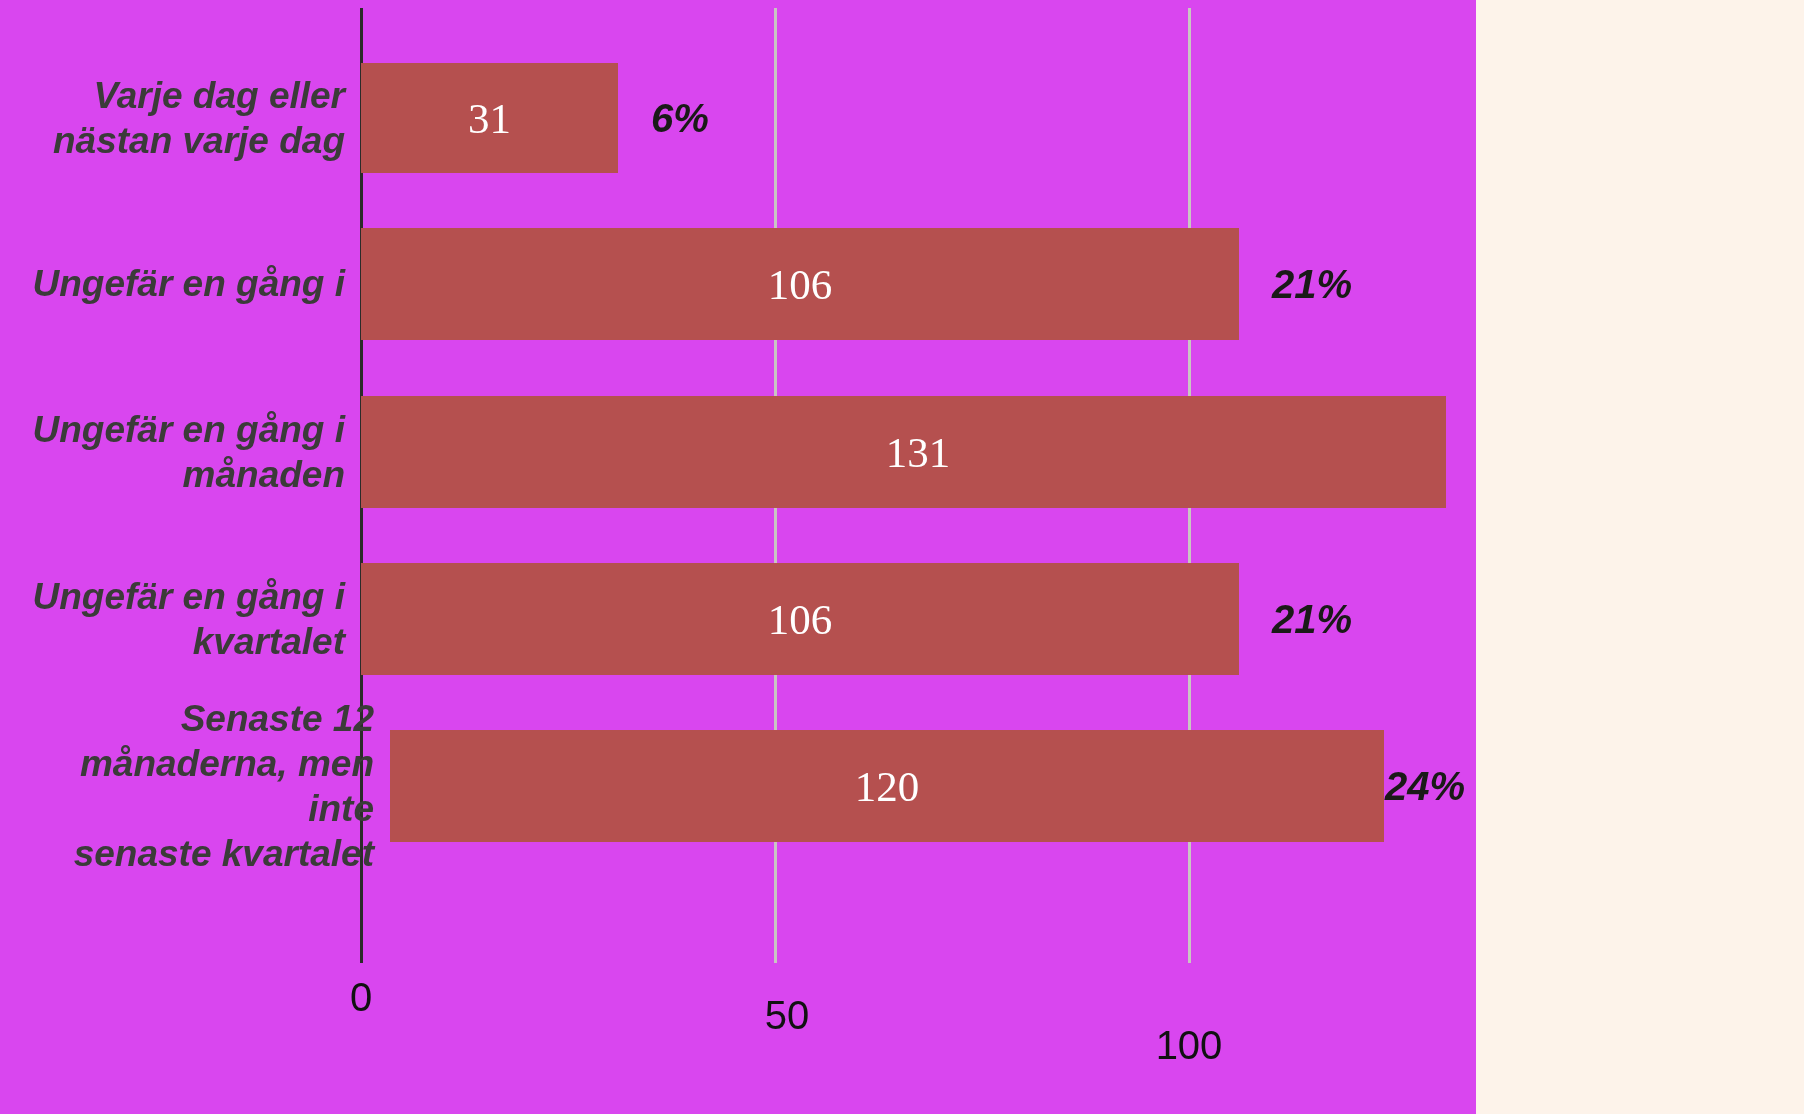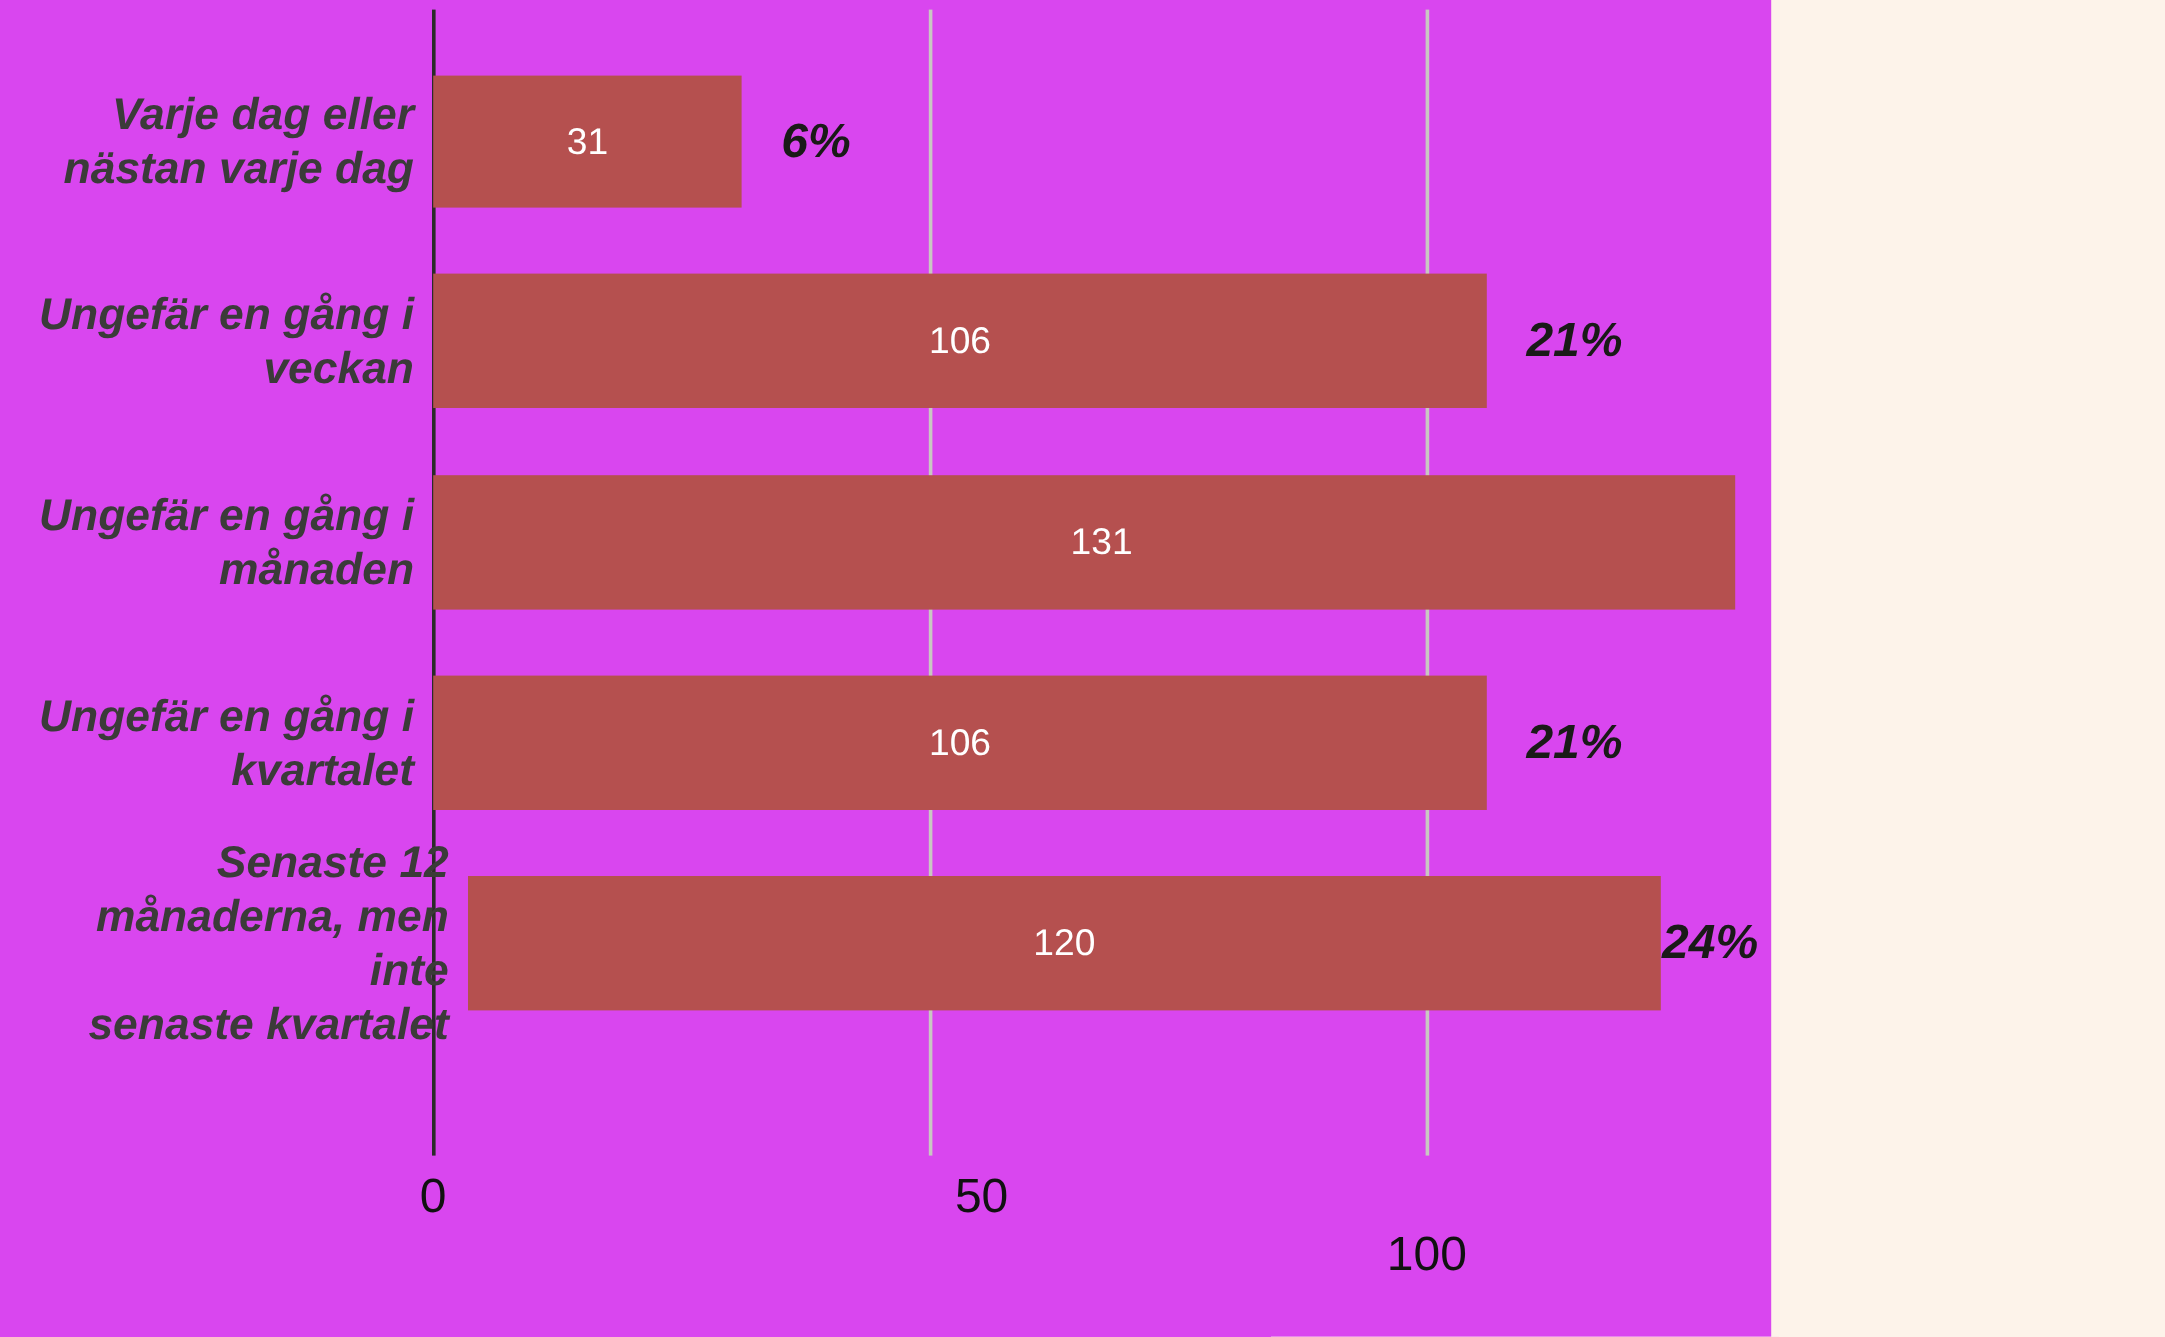--- a/index.html
+++ b/index.html
@@ -82,23 +82,23 @@
     top: 0;
     height: 100%;
     background: #B5504F;
   }
 
   .bar-value {
     position: absolute;
     top: 50%;
     transform: translate(-50%, -50%);
     color: #FFFFFF;
-    font-size: 31px;
+    font-size: 43px;
     font-weight: 400;
-    font-family: Liberation Sans, sans-serif;
+    font-family: Liberation Serif, serif;
     white-space: nowrap;
   }
 
   .pct-label {
     position: absolute;
     top: 50%;
     transform: translateY(-50%);
     color: #1A1A18;
     font-size: 40px;
     font-weight: bold;
@@ -123,21 +123,20 @@
             <div>Varje dag eller</div>
             <div>nästan varje dag</div>
           </div>
           <div class="bar" style="width: 257px; background: rgb(181, 80, 79);"></div>
           <div class="bar-value" style="left: 489.5px;">31</div>
           <div class="pct-label" style="left: 651px;">6%</div>
         </div>
         <div class="row" style="top: 228px; height: 112px;">
           <div class="cat-label">
             <div>Ungefär en gång i</div>
-            <div>veckan</div>
           </div>
           <div class="bar" style="width: 878px; background: rgb(181, 80, 79);"></div>
           <div class="bar-value" style="left: 800px;">106</div>
           <div class="pct-label" style="left: 1272px;">21%</div>
         </div>
         <div class="row" style="top: 396px; height: 112px;">
           <div class="cat-label">
             <div>Ungefär en gång i</div>
             <div>månaden</div>
           </div>
@@ -161,18 +160,18 @@
             <div>senaste kvartalet</div>
           </div>
           <div class="bar" style="width: 994px; background: rgb(181, 80, 79);"></div>
           <div class="bar-value" style="left: 858px;">120</div>
           <div class="pct-label" style="left: 1356px; text-align: right;">24%</div>
         </div>
       </div>
 
     <div id="ticks-container">
         <div class="tick-label" style="left: 361px;">0</div>
-        <div class="tick-label" style="left: 818px;">50</div>
+        <div class="tick-label" style="left: 787px; margin-top: 18px;">50</div>
         <div class="tick-label" style="left: 1189px; margin-top: 48px;">100</div>
       </div>
 
   </div>
 </div>
 
 </body></html>

